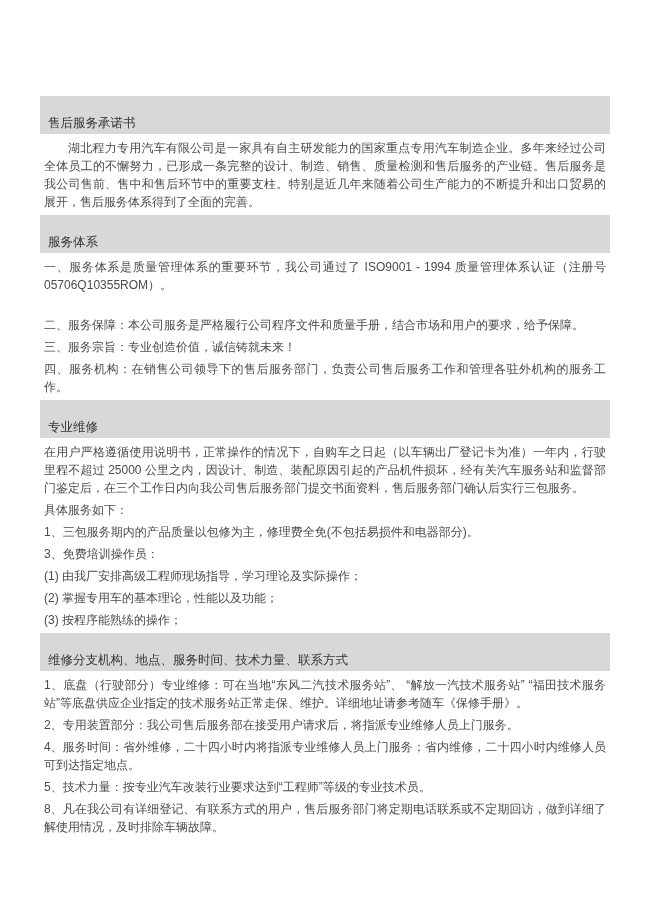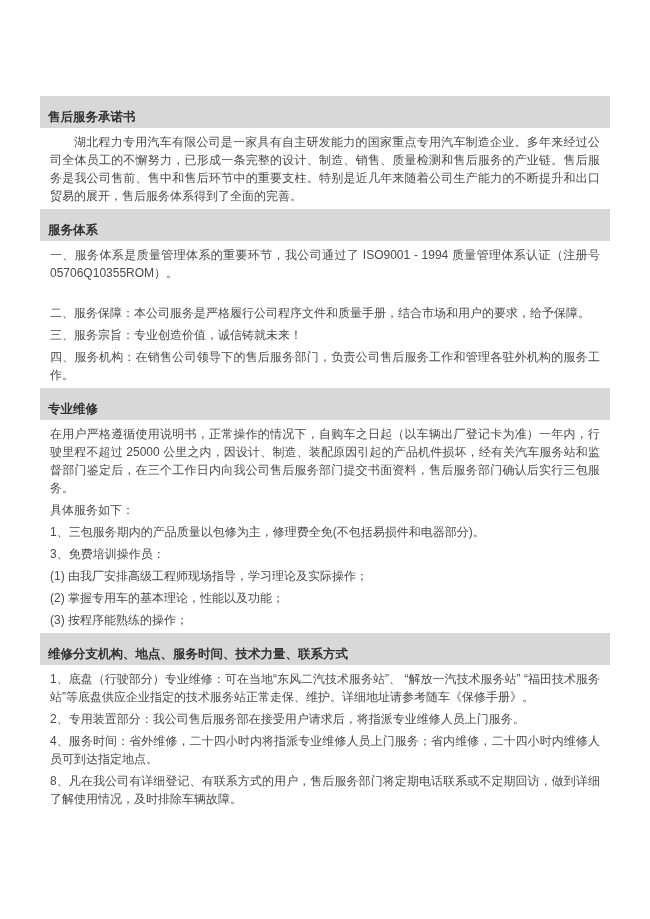--- a/index.html
+++ b/index.html
@@ -22,27 +22,27 @@
     width: 570px;
     color: var(--text-color, #4a4a4a);
     font-size: 12px;
     line-height: 18px;
   }
   section { margin: 0 0 3px; }
   .bar {
     background: var(--bar-bg, #d8d8d8);
     color: var(--heading-color, #333333);
     font-size: 12.5px;
-    font-weight: bold;
+    font-weight: normal;
     line-height: 14px;
-    padding: 14px 8px 4px 8px;
+    padding: 20px 8px 4px 8px;
     margin: 0 0 5px;
   }
   .para {
-    margin: 0 10px 4px;
+    margin: 0 4px 4px;
     text-align: justify;
   }
   .para.indent { text-indent: 2em; }
   .para.spacer {
     min-height: 14px;
     margin: 0 0 4px;
   }
 </style>
 </head>
 <body style="background: rgb(255, 255, 255);">
@@ -68,15 +68,16 @@
       <p class="para">3、免费培训操作员：</p>
       <p class="para">(1) 由我厂安排高级工程师现场指导，学习理论及实际操作；</p>
       <p class="para">(2) 掌握专用车的基本理论，性能以及功能；</p>
       <p class="para">(3) 按程序能熟练的操作；</p>
     </section>
     <section>
       <h2 class="bar">维修分支机构、地点、服务时间、技术力量、联系方式</h2>
       <p class="para">1、底盘（行驶部分）专业维修：可在当地“东风二汽技术服务站”、 “解放一汽技术服务站” “福田技术服务站”等底盘供应企业指定的技术服务站正常走保、维护。详细地址请参考随车《保修手册》。</p>
       <p class="para">2、专用装置部分：我公司售后服务部在接受用户请求后，将指派专业维修人员上门服务。</p>
       <p class="para">4、服务时间：省外维修，二十四小时内将指派专业维修人员上门服务；省内维修，二十四小时内维修人员可到达指定地点。</p>
+      <p class="para">5、技术力量：按专业汽车改装行业要求达到“工程师”等级的专业技术员。</p>
       <p class="para">8、凡在我公司有详细登记、有联系方式的用户，售后服务部门将定期电话联系或不定期回访，做到详细了解使用情况，及时排除车辆故障。</p>
     </section>
   </div>
 
 </body></html>

